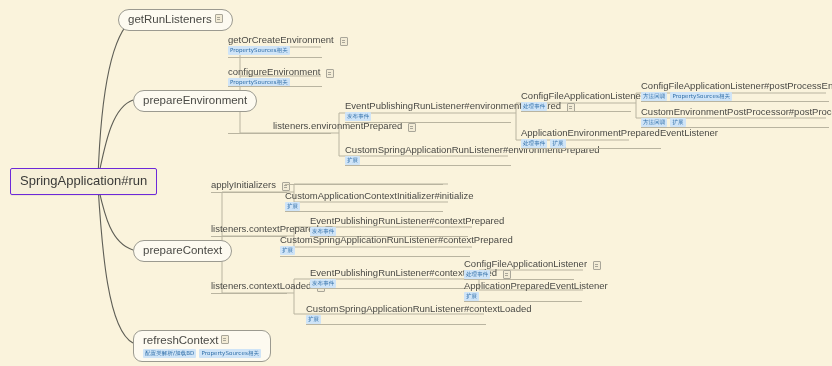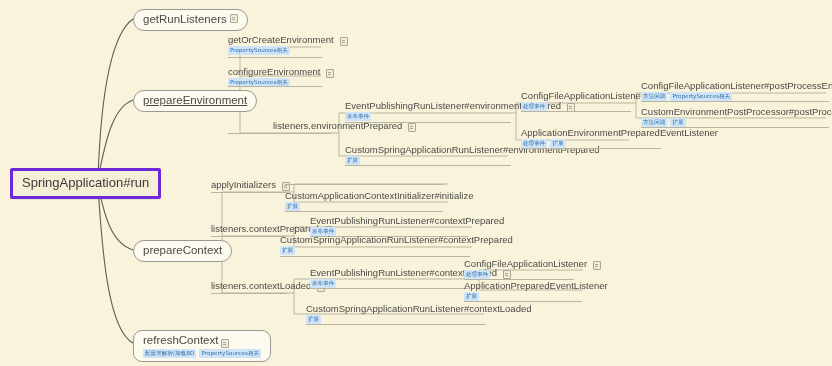--- a/index.html
+++ b/index.html
@@ -10,21 +10,21 @@
     overflow:hidden;
     position:relative;
   }
   #canvas{position:absolute;inset:0;width:832px;height:366px;}
   svg.links{position:absolute;left:0;top:0;width:832px;height:366px;pointer-events:none;}
 
   
   .root-node{
     position:absolute;
     background:#f6efd8;
-    border:3px solid #6d28d9;
+    border:1px solid #6d28d9;
     border-radius:2px;
     color:#3a3a38;
     font-size:13px;
     padding:5px 9px 6px 9px;
     white-space:nowrap;
     line-height:1.1;
     box-shadow:0 1px 0 rgba(0,0,0,.05);
   }
 
   
@@ -42,21 +42,21 @@
     align-items:flex-start;
     gap:3px;
   }
   .pill.with-tags{
     flex-direction:column;
     align-items:flex-start;
     border-radius:9px;
     padding:3px 9px 3px 9px;
     gap:1px;
   }
-  .pill .toprow{display:flex;align-items:flex-end;gap:3px;}
+  .pill .toprow{display:flex;align-items:flex-start;gap:3px;}
 
   
   .uline{
     position:absolute;
     color:#4a4a46;
     font-size:9.5px;
     white-space:nowrap;
     line-height:1.2;
     padding:0 0 1px 0;
   }
@@ -169,26 +169,26 @@
       <path d="M479,270 L479,290"></path>
       <path d="M479,270 L583,270"></path>
       <path d="M479,290 L583,290"></path>
     </g>
   </svg>
 
   <div class="root-node" style="left:10px;top:168px;">
     <span>SpringApplication#run</span>
   </div>
 
-  <div class="pill" style="left:133px;top:9px;justify-content:space-between;">
+  <div class="pill" style="left:118px;top:9px;justify-content:space-between;">
     <span class="txt">getRunListeners</span>
     <span class="note-icon"></span>
   </div>
 
-  <div class="pill" style="left:133px;top:90px;text-decoration:underline;">
+  <div class="pill" style="left:133px;top:90px;">
     <span class="txt">prepareEnvironment</span>
   </div>
 
   <div class="pill" style="left:133px;top:240px;">
     <span class="txt">prepareContext</span>
   </div>
 
   <div class="pill with-tags" style="left:133px;top:330px;">
     <div class="toprow">
       <span class="txt">refreshContext</span>

